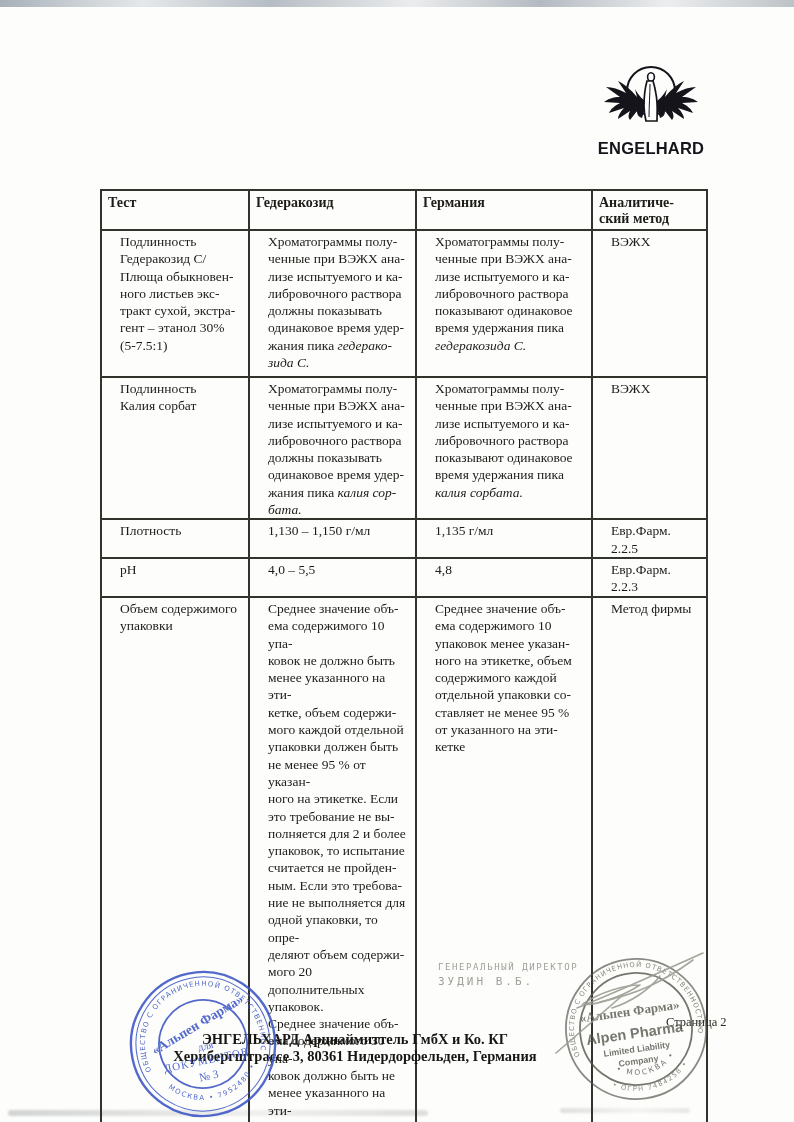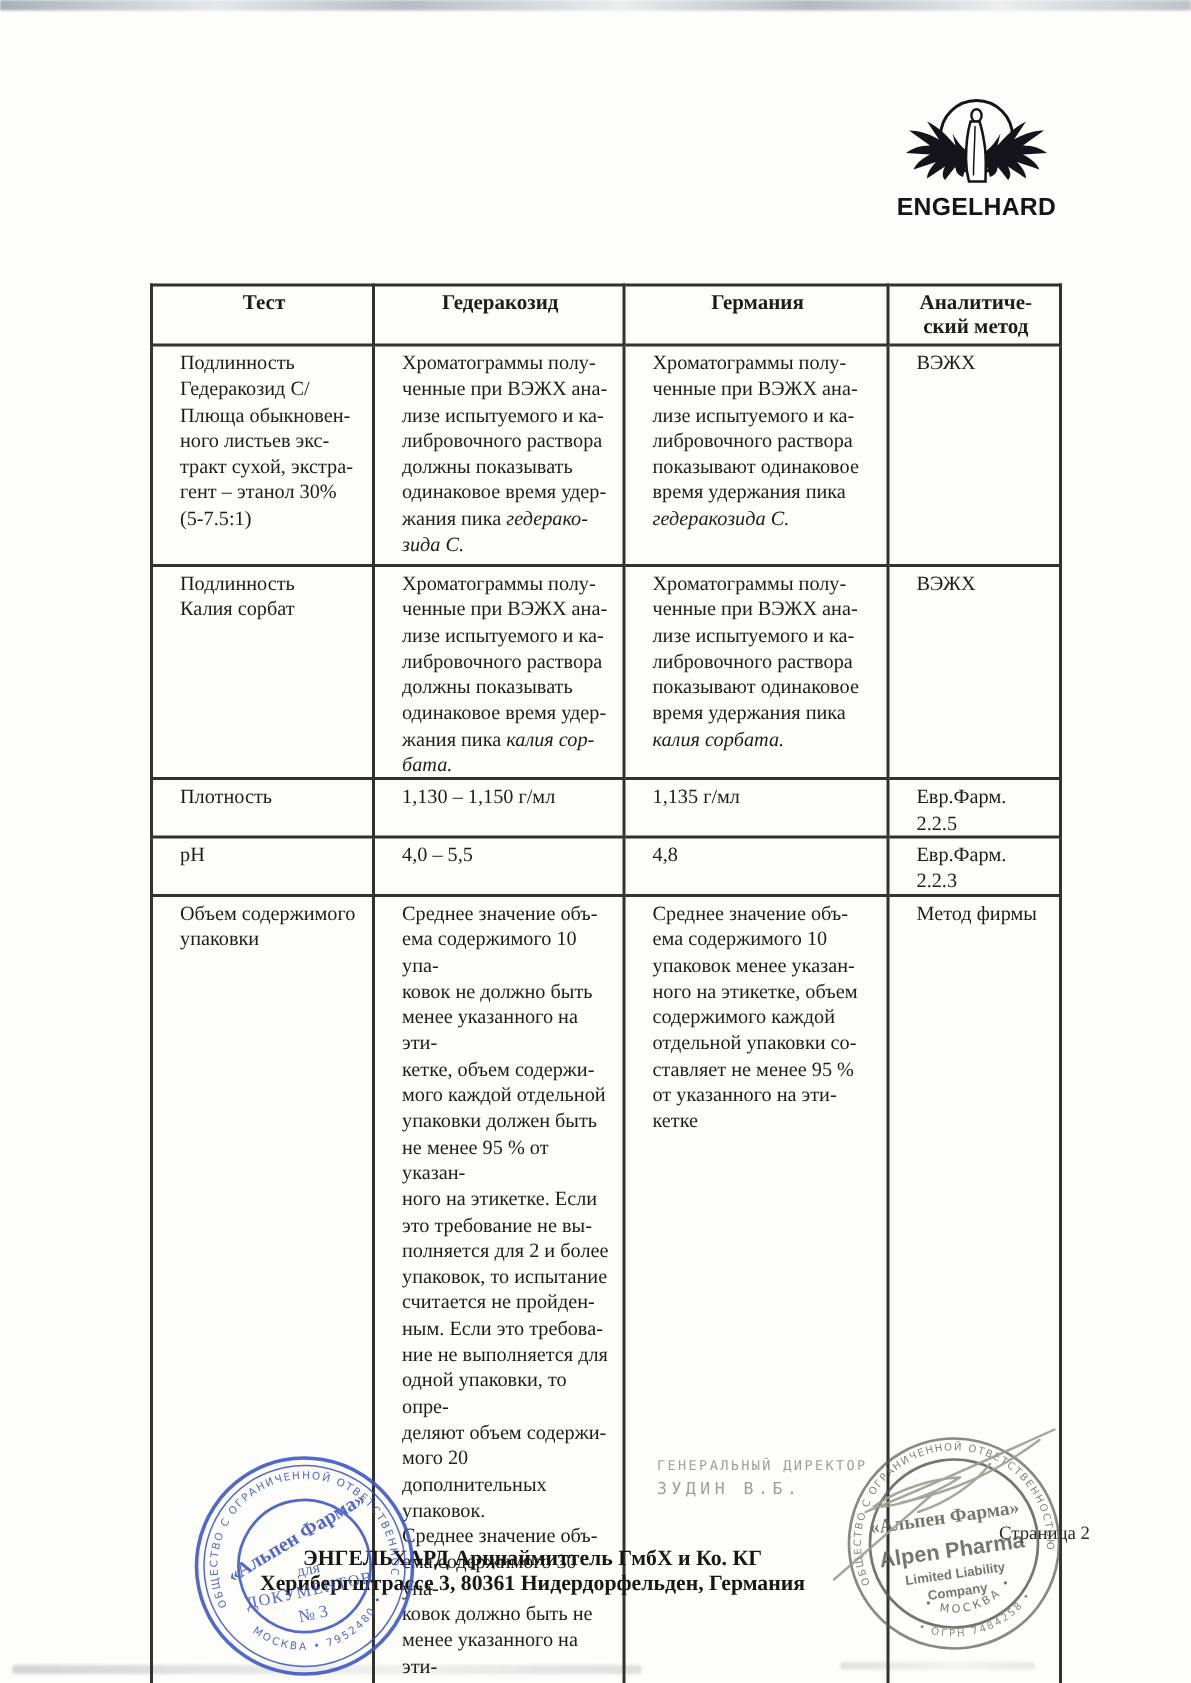--- a/index.html
+++ b/index.html
@@ -17,50 +17,50 @@
       rgba(110,124,140,.5) 34%, rgba(175,182,192,.22) 52%,
       rgba(105,118,134,.5) 68%, rgba(170,178,188,.2) 84%,
       rgba(110,122,136,.45) 100%);
     filter:blur(.6px);
   }
   .scan-smudge{position:absolute;background:linear-gradient(90deg,rgba(140,146,150,.38),rgba(180,184,186,.18) 60%,rgba(150,156,158,.3));filter:blur(1px);border-radius:3px;}
   .smudge-a{left:8px;top:1110px;width:420px;height:6px;}
   .smudge-b{left:560px;top:1108px;width:130px;height:5px;opacity:.7;}
   
   .logo{position:absolute;left:597px;top:64px;width:108px;text-align:center;}
-  .logo-word{font-family:"Liberation Sans",sans-serif;font-weight:800;font-size:16.5px;letter-spacing:.2px;color:#14141a;margin-top:0;}
+  .logo-word{font-family:"Liberation Sans",sans-serif;font-weight:800;font-size:16.5px;letter-spacing:.2px;color:#14141a;margin-top:11px;}
   
   table.spec{
     position:absolute;left:100px;top:189px;width:606px;
     border-collapse:collapse;table-layout:fixed;
   }
   table.spec col.c1{width:148px}
   table.spec col.c2{width:167px}
   table.spec col.c3{width:176px}
   table.spec col.c4{width:115px}
   table.spec th, table.spec td{
     border:2px solid #34322c;vertical-align:top;text-align:left;
     white-space:pre-line;overflow:hidden;
   }
-  table.spec th{font-size:14px;line-height:16px;padding:4px 4px 2px 6px;font-weight:bold;text-align:center;}
+  table.spec th{font-size:14px;line-height:16px;padding:4px 4px 2px 6px;font-weight:bold;}
   table.spec td{font-size:13.5px;line-height:17.3px;padding:2px 4px 0 18px;}
   thead tr{height:33px;}
   tbody tr:nth-child(1){height:147px;}
   tbody tr:nth-child(2){height:140px;}
   tbody tr:nth-child(3){height:34px;}
   tbody tr:nth-child(4){height:39px;}
   tbody tr:nth-child(5){height:345px;}
   
   .footer-address{
     position:absolute;left:115px;top:1031px;width:480px;text-align:center;
     font-weight:bold;font-size:14.5px;line-height:16.5px;color:#171613;
   }
   .page-label{position:absolute;left:650px;top:1015px;font-size:12.5px;color:#2c2b27;margin-left:16px;}
   
-  .director{position:absolute;left:438px;top:962px;color:#8f9187;font-family:"DejaVu Sans Mono",monospace;opacity:.85;margin-top:11px;}
+  .director{position:absolute;left:438px;top:962px;color:#8f9187;font-family:"DejaVu Sans Mono",monospace;opacity:.85;}
   .director .t1{font-size:9px;letter-spacing:1.6px;}
   .director .t2{font-size:11px;letter-spacing:3px;margin-top:3px;}
   
   .stamp{position:absolute;}
   .stamp-blue{left:118px;top:958px;opacity:.88;}
   .stamp-gray{left:560px;top:953px;opacity:.8;}
   .signature{position:absolute;left:545px;top:938px;opacity:.9;}
 </style>
 </head>
 <body>

